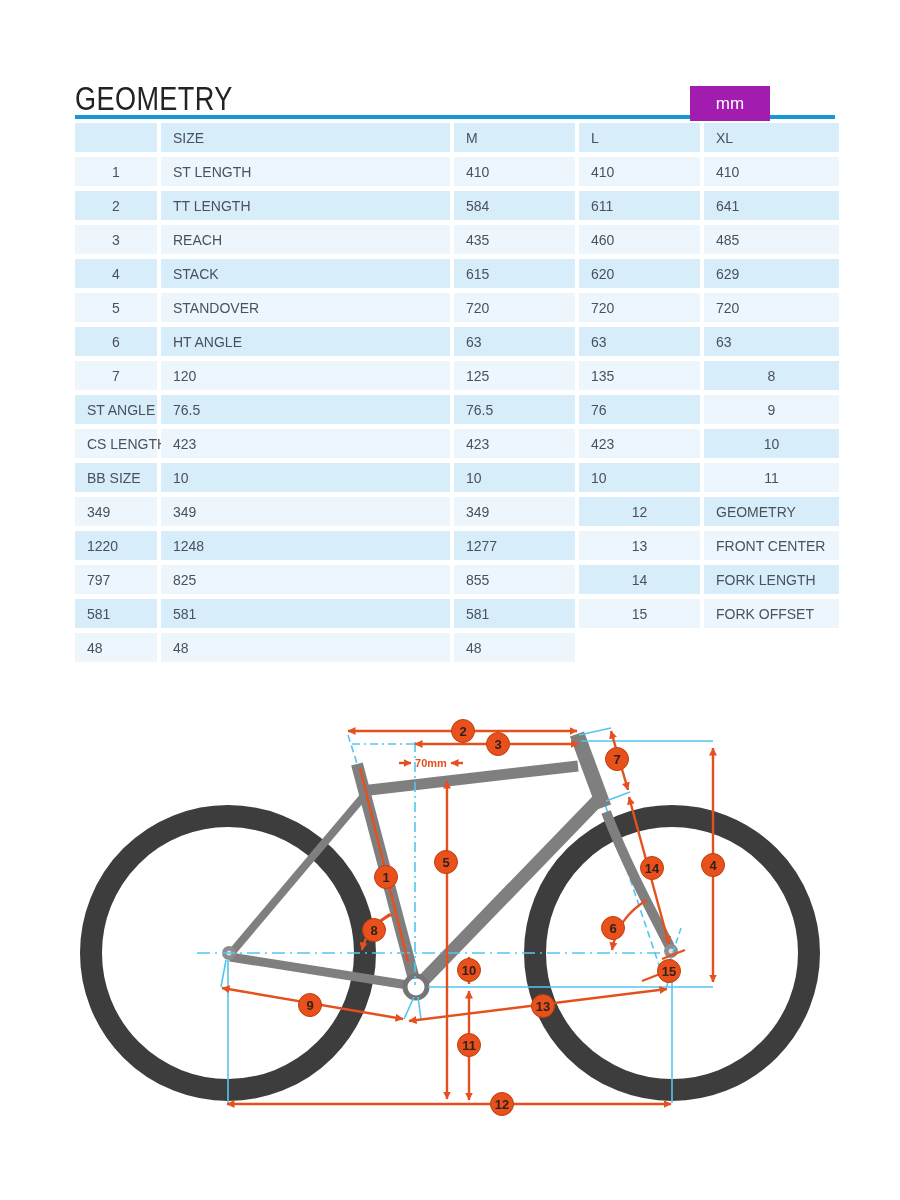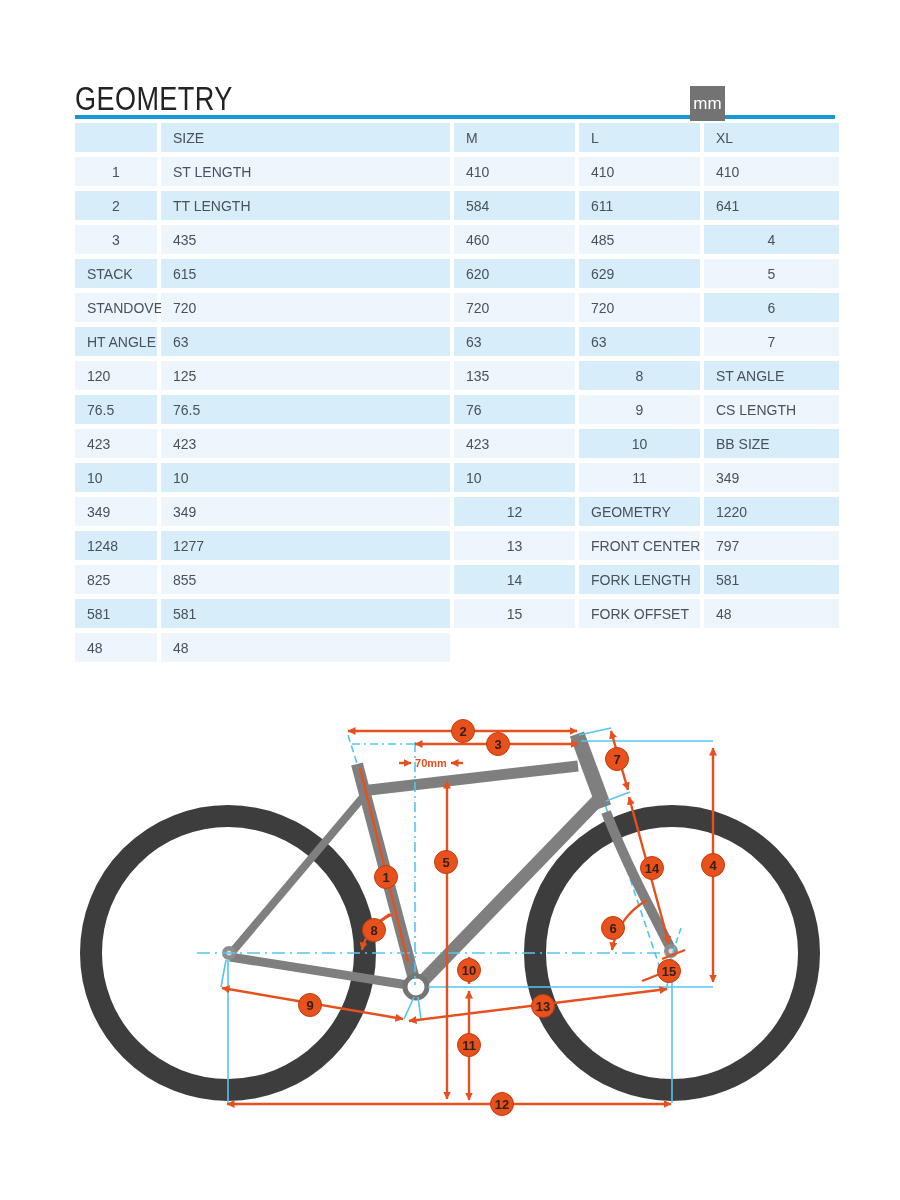--- a/index.html
+++ b/index.html
@@ -2,21 +2,21 @@
 <html><head>
 <meta charset="utf-8">
 <style>
   html,body{margin:0;padding:0;background:#fff;}
   .page{position:relative;width:900px;height:1200px;background:#fff;overflow:hidden;
         font-family:"Liberation Sans",sans-serif;border-radius:16px;}
   
   .title{position:absolute;left:75px;top:80px;font-size:33px;font-weight:500;color:#232323;
          letter-spacing:.5px;transform:scaleX(.82);transform-origin:left top;white-space:nowrap;}
   .rule{position:absolute;left:75px;top:115px;width:760px;height:4px;background:#1798d5;}
-  .badge{position:absolute;left:690px;top:86px;width:35px;height:35px;background:#737373;
+  .badge{position:absolute;left:690px;top:86px;width:80px;height:35px;background:#a21caf;
          color:#fff;font-size:17px;display:flex;align-items:center;justify-content:center;}
   
   .geo-table{position:absolute;left:75px;top:123px;width:760px;display:grid;
              grid-template-columns:82px 289px 121px 121px 135px;
              grid-auto-rows:29px;column-gap:4px;row-gap:5px;
              font-size:14px;color:#49515a;}
   .cell{display:flex;align-items:center;padding-left:12px;white-space:nowrap;}
   .cell.num{justify-content:center;padding-left:0;}
   .dark{background:#d8edfa;}
   .light{background:#eef6fd;}
@@ -47,20 +47,21 @@
       <div class="cell light">ST LENGTH</div>
       <div class="cell light">410</div>
       <div class="cell light">410</div>
       <div class="cell light">410</div>
       <div class="cell num dark">2</div>
       <div class="cell dark">TT LENGTH</div>
       <div class="cell dark">584</div>
       <div class="cell dark">611</div>
       <div class="cell dark">641</div>
       <div class="cell num light">3</div>
+      <div class="cell light">REACH</div>
       <div class="cell light">435</div>
       <div class="cell light">460</div>
       <div class="cell light">485</div>
       <div class="cell num dark">4</div>
       <div class="cell dark">STACK</div>
       <div class="cell dark">615</div>
       <div class="cell dark">620</div>
       <div class="cell dark">629</div>
       <div class="cell num light">5</div>
       <div class="cell light">STANDOVER</div>

